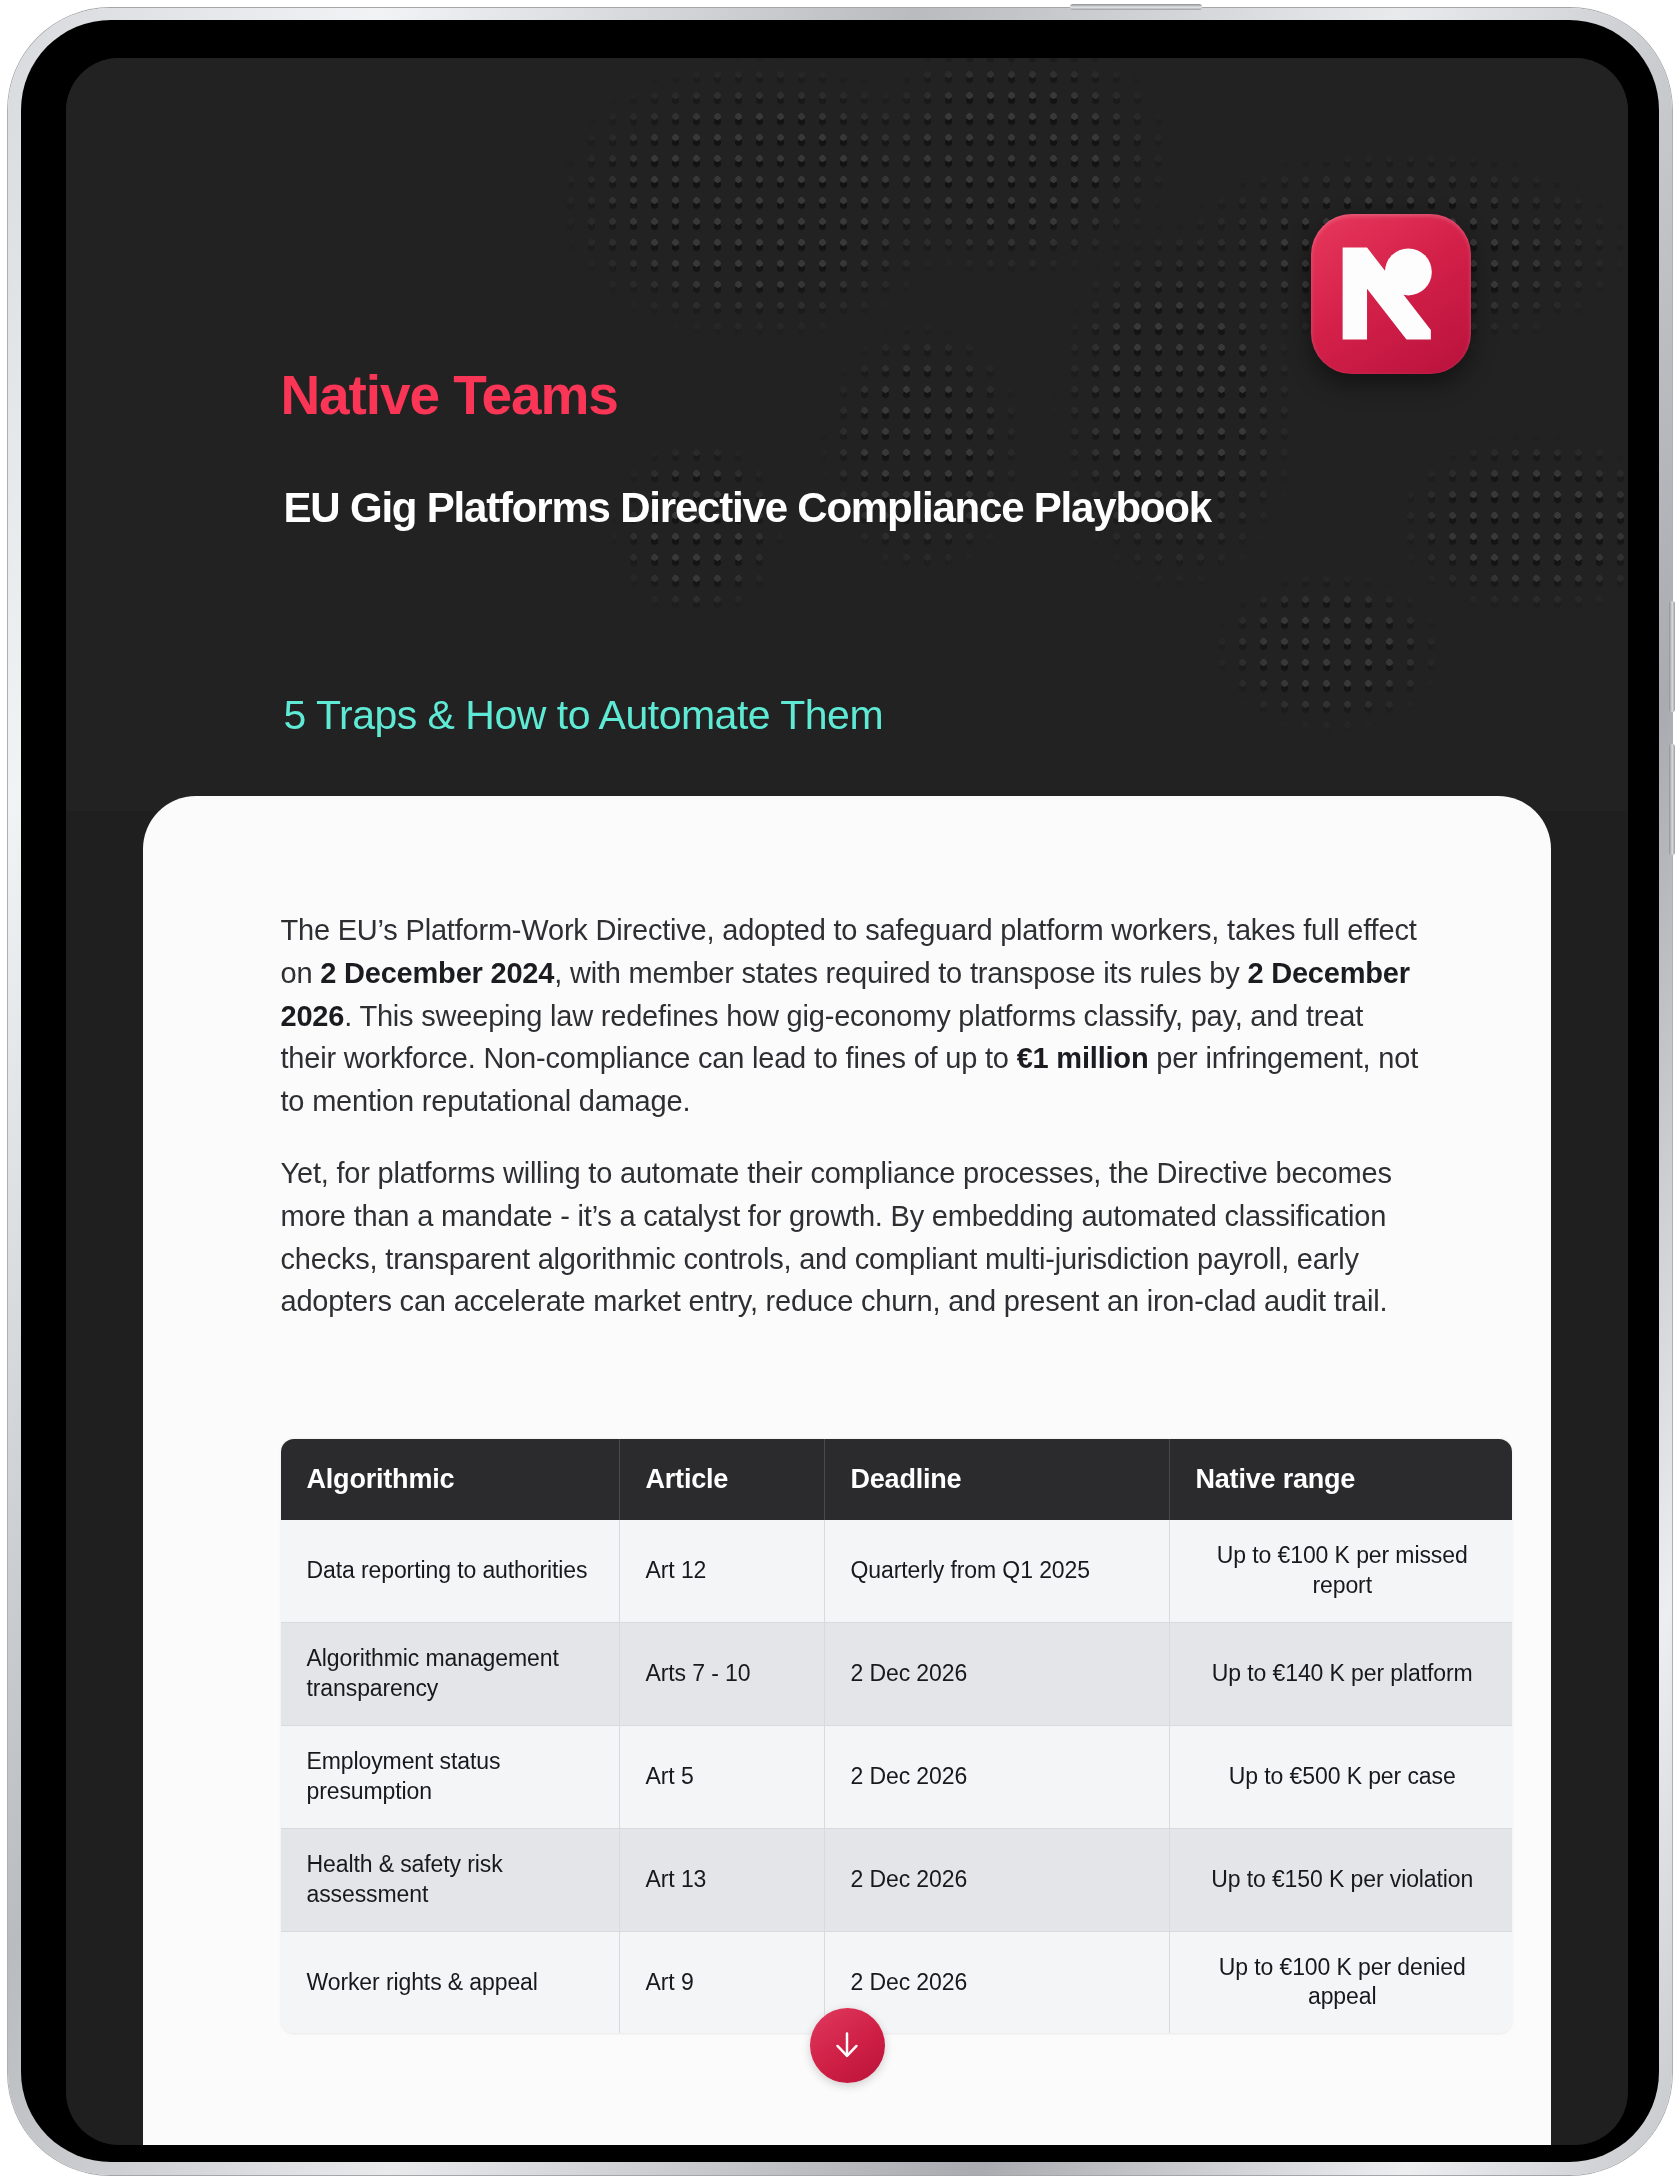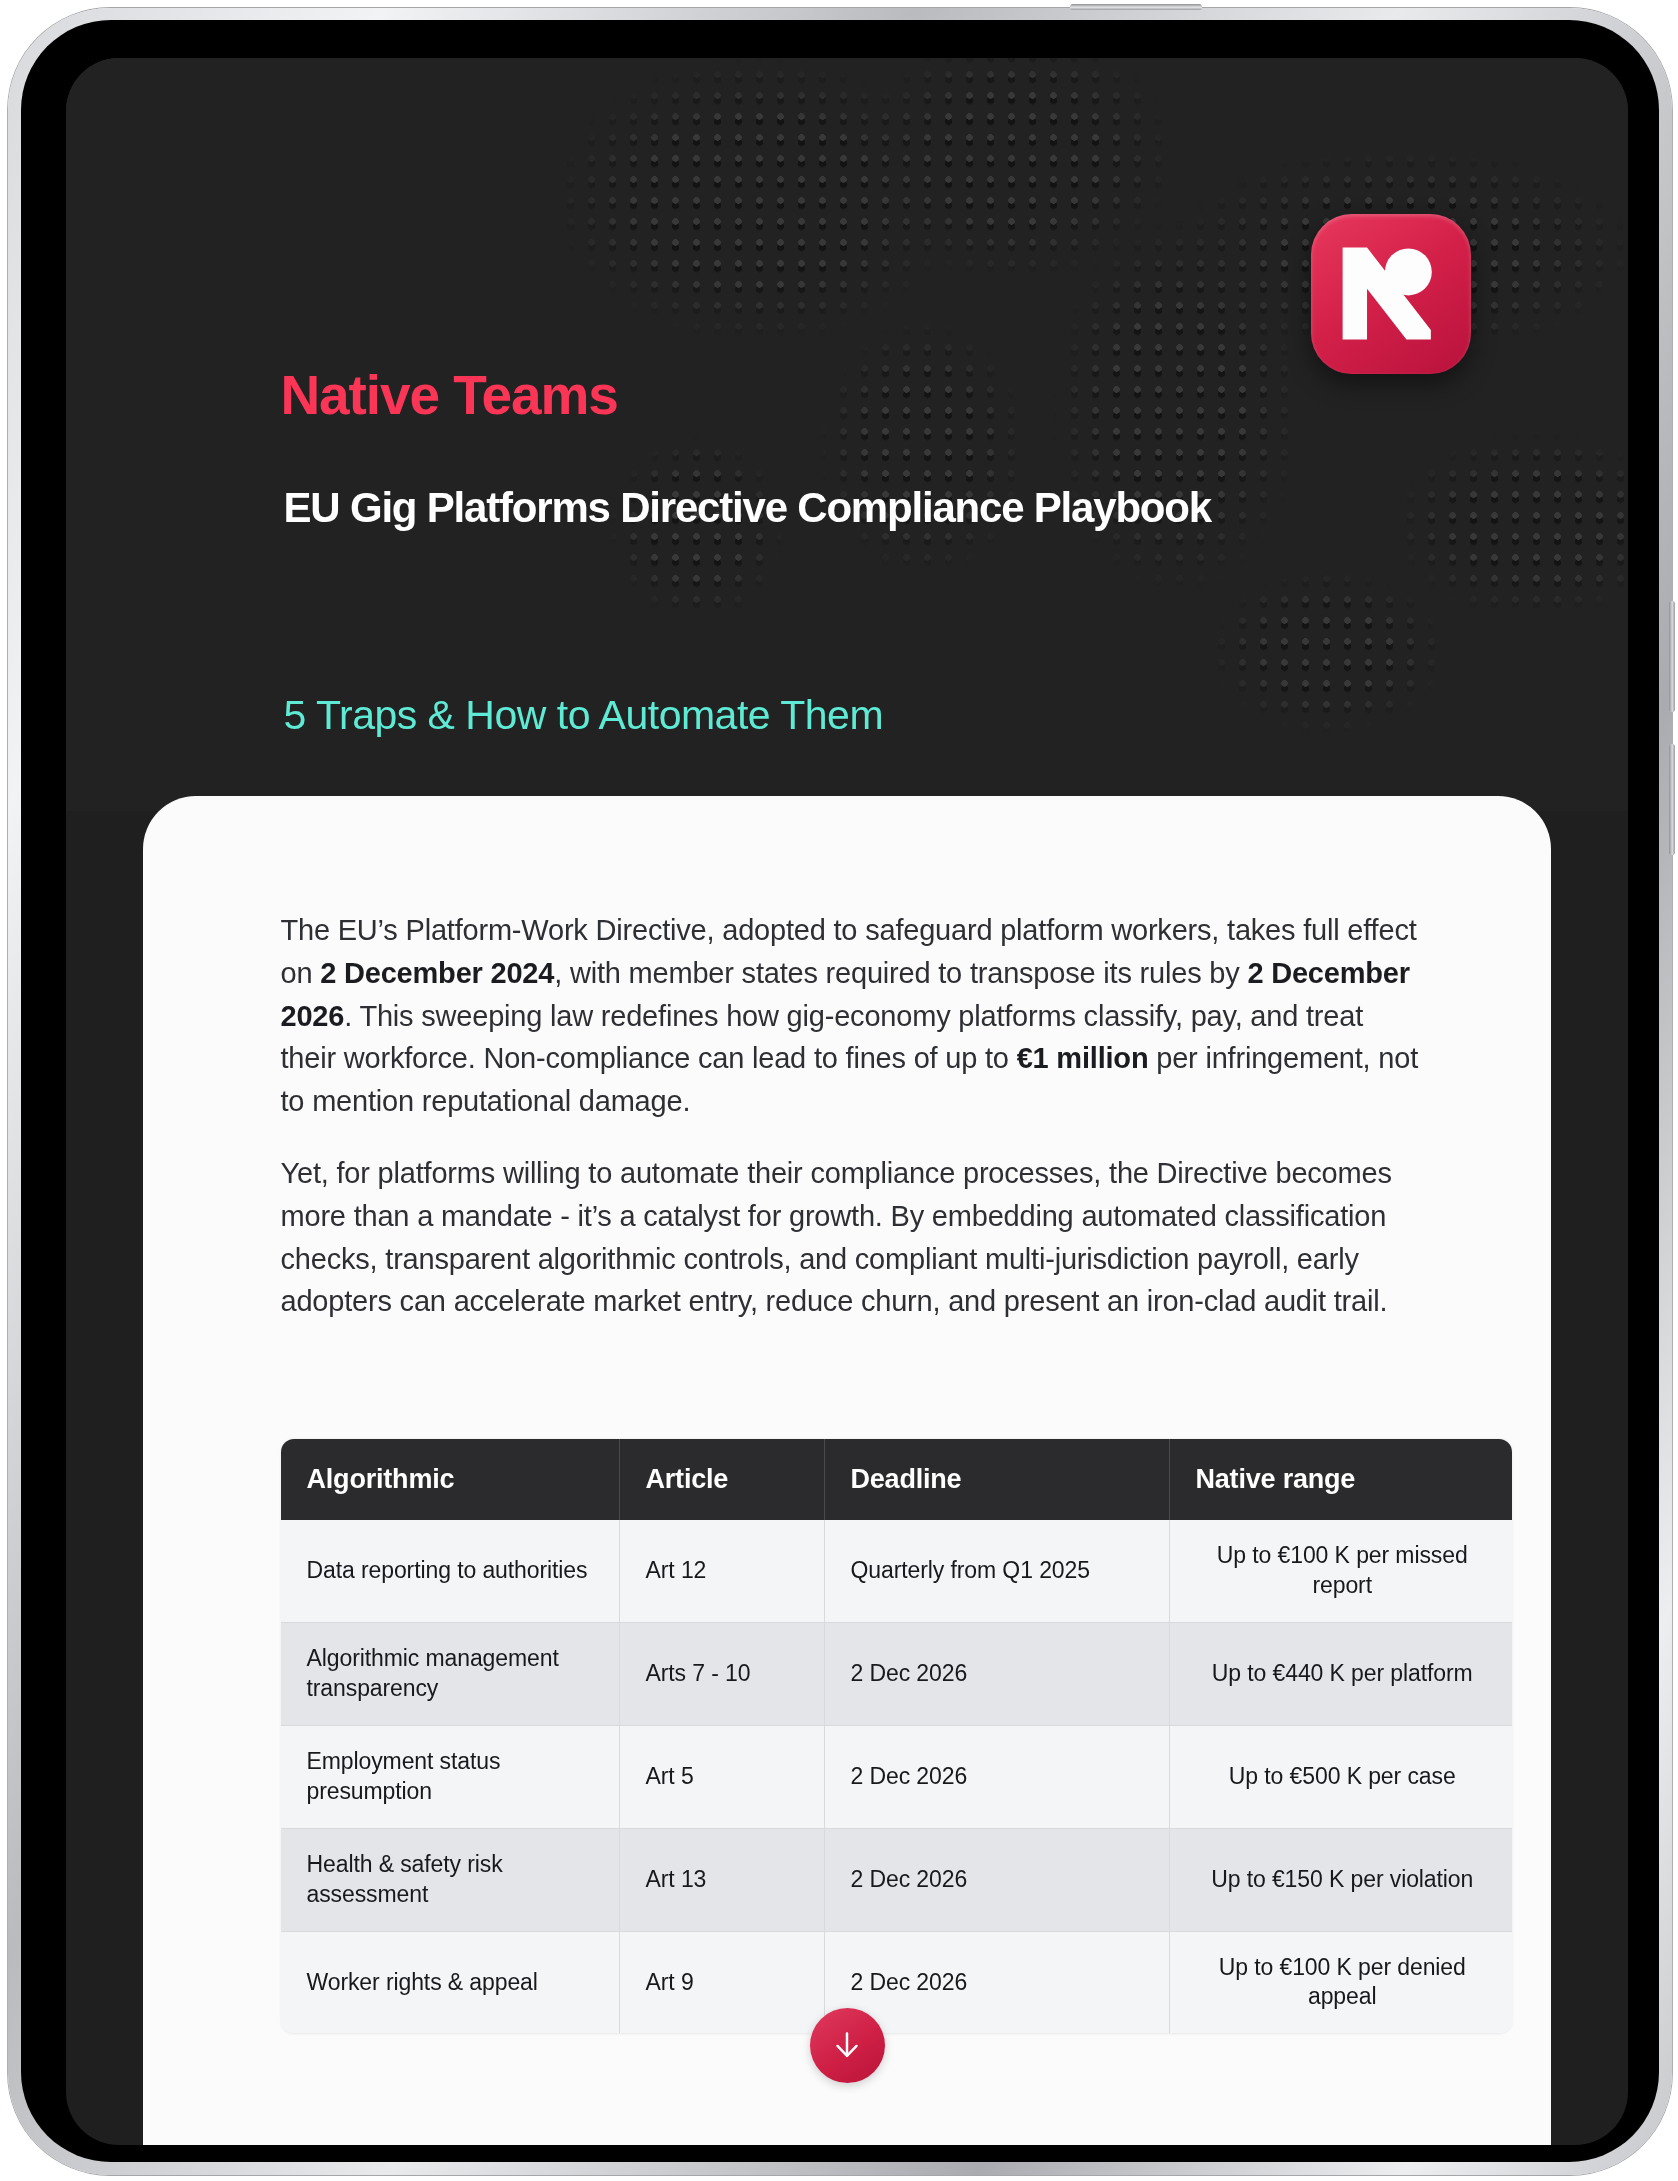--- a/index.html
+++ b/index.html
@@ -327,21 +327,21 @@
               <tr>
                 <td>Data reporting to authorities</td>
                 <td>Art 12</td>
                 <td>Quarterly from Q1 2025</td>
                 <td>Up to €100 K per missed report</td>
               </tr>
               <tr>
                 <td>Algorithmic management transparency</td>
                 <td>Arts 7 - 10</td>
                 <td>2 Dec 2026</td>
-                <td>Up to €440 K per platform</td>
+                <td>Up to €140 K per platform</td>
               </tr>
               <tr>
                 <td>Employment status presumption</td>
                 <td>Art 5</td>
                 <td>2 Dec 2026</td>
                 <td>Up to €500 K per case</td>
               </tr>
               <tr>
                 <td>Health &amp; safety risk assessment</td>
                 <td>Art 13</td>

